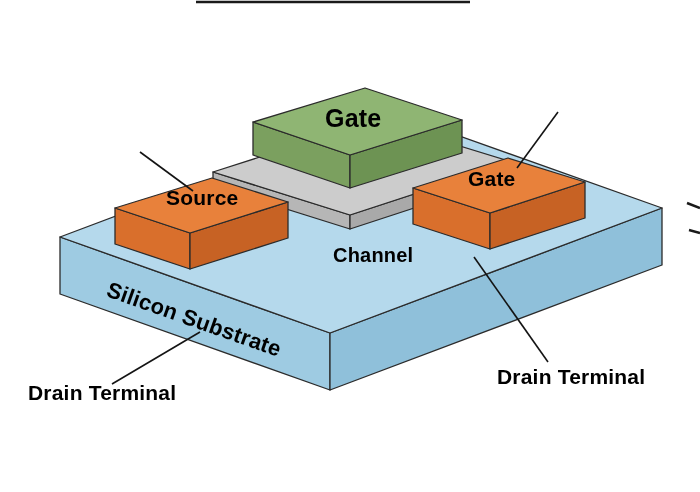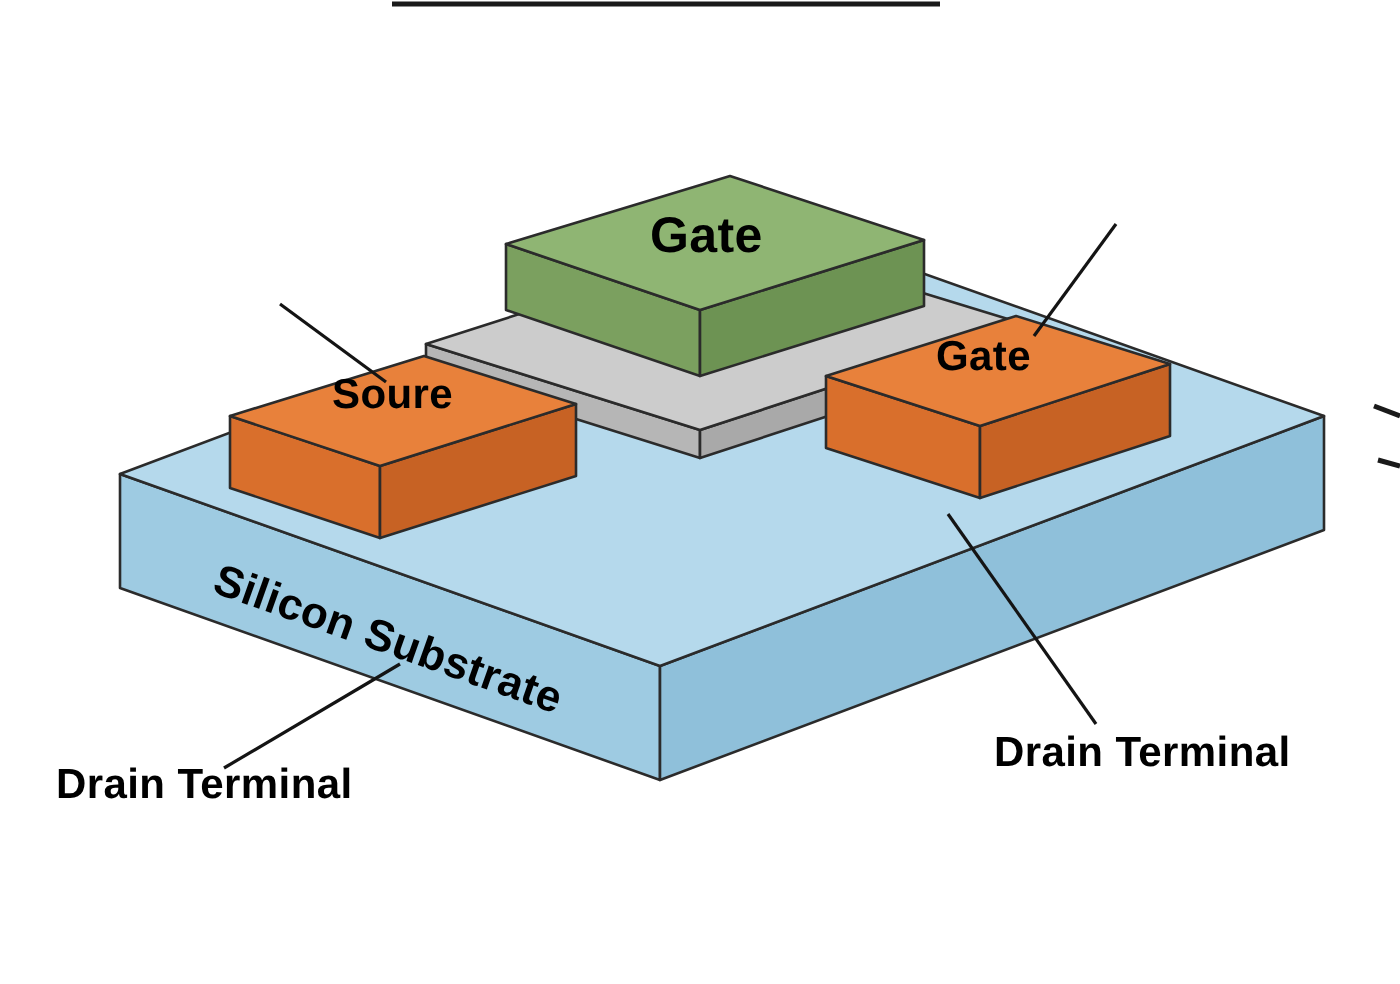--- a/index.html
+++ b/index.html
@@ -70,24 +70,25 @@
     <line class="leader" x1="140" y1="152" x2="193" y2="191"></line>
     <line class="leader" x1="558" y1="112" x2="517" y2="168"></line>
     <line class="leader" x1="112" y1="384" x2="200" y2="332"></line>
     <line class="leader" x1="548" y1="362" x2="474" y2="257"></line>
   </svg>
 
 
 
   <div class="label lbl-gate">Gate</div>
 
-  <div class="label lbl-source">Soure</div>
+  <div class="label lbl-source">Source</div>
 
   <div class="label lbl-drain">Gate</div>
 
+  <div class="label lbl-channel">Channel</div>
 
   <div class="label lbl-silicon-substrate">Silicon Substrate</div>
 
   <div class="label lbl-drain-terminal-left">Drain Terminal</div>
 
   <div class="label lbl-drain-terminal-right">Drain Terminal</div>
 
 </div>
 
 </body></html>

